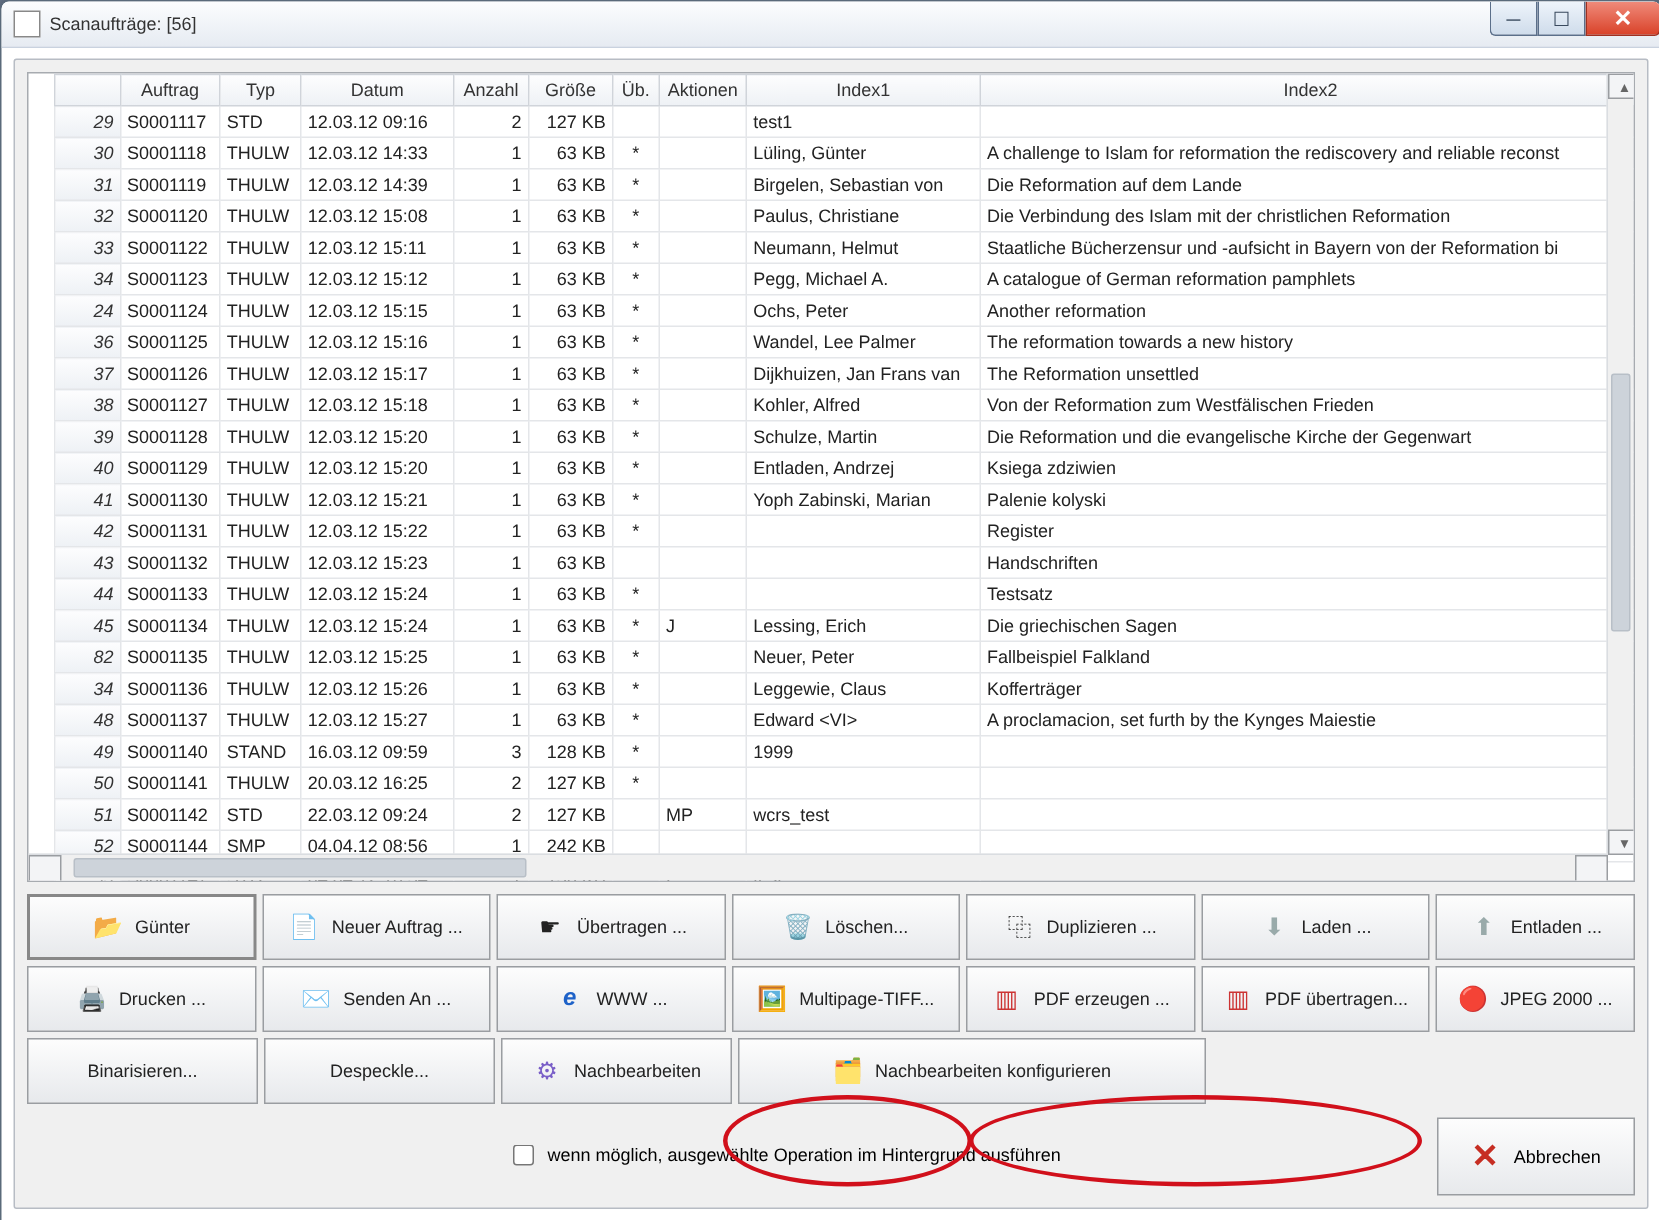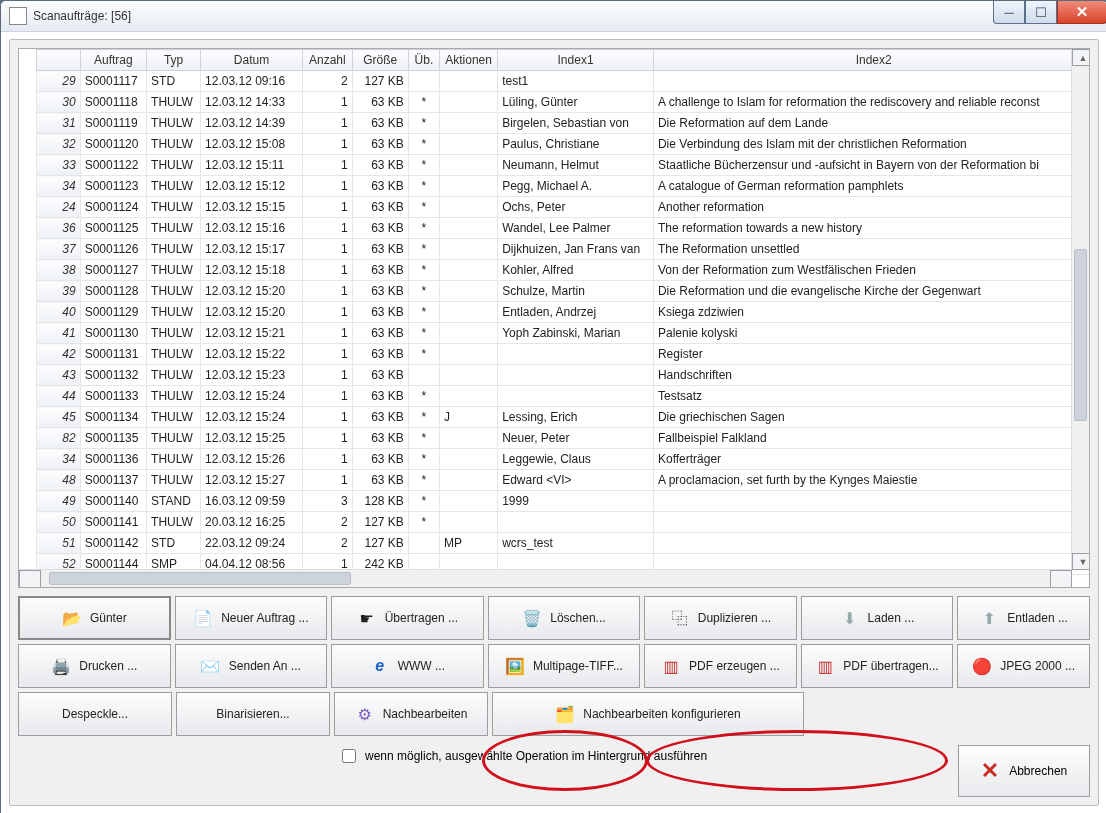--- a/index.html
+++ b/index.html
@@ -30,21 +30,21 @@
   .hscroll .btn{position:absolute;top:0;bottom:0;width:17px;background:#f3f4f6;display:flex;align-items:center;justify-content:center;color:#666;font-size:9px;}
   .hscroll .btn.l{left:0;}
   .hscroll .btn.r{right:0;}
   .buttons{position:absolute;left:8px;right:8px;top:556px;}
   .brow{display:flex;gap:4px;margin-bottom:4px;}
   .btn{height:44px;border:1px solid #9a9da1;background:linear-gradient(#fdfdfd,#e7e9ec);display:flex;align-items:center;justify-content:center;gap:8px;padding:0 10px;color:#222;white-space:nowrap;box-sizing:border-box;}
   .btn .ico{width:20px;height:20px;display:flex;align-items:center;justify-content:center;font-size:16px;}
   .btn.open{border-width:2px;border-color:#888;}
   .w1{width:154px;} .w2{width:154px;} .w3{width:154px;} .w4{width:154px;} .w5{width:154px;} .w6{width:154px;} .w7{width:134px;}
   .wide{width:312px;}
-  .checkrow{margin-top:10px;display:flex;align-items:center;gap:6px;justify-content:flex-start;padding-left:320px;}
+  .checkrow{margin-top:24px;display:flex;align-items:center;gap:6px;justify-content:flex-start;padding-left:320px;}
   .checkrow input{width:14px;height:14px;}
   .cancel{position:absolute;right:8px;bottom:8px;width:130px;height:50px;border:1px solid #9a9da1;background:linear-gradient(#fdfdfd,#e7e9ec);display:flex;align-items:center;justify-content:center;gap:10px;}
   .cancel .x{color:#c62e23;font-size:22px;font-weight:bold;}
   .ellipse{position:absolute;border:3px solid #d1101b;border-radius:50%;pointer-events:none;}
   .e1{left:472px;top:690px;width:160px;height:55px;}
   .e2{left:636px;top:690px;width:296px;height:55px;}
 </style>
 </head>
 <body>
 
@@ -485,25 +485,25 @@
         <div class="btn w6">
             <span class="ico" style="color:#c33;">▥</span>
             <span>PDF übertragen...</span>
           </div>
         <div class="btn w7">
             <span class="ico">🔴</span>
             <span>JPEG 2000 ...</span>
           </div>
       </div>
       <div class="brow">
+        <div class="btn w1">
+            <span>Binarisieren...</span>
+          </div>
         <div class="btn w2">
             <span>Despeckle...</span>
-          </div>
-        <div class="btn w1">
-            <span>Binarisieren...</span>
           </div>
         <div class="btn w4">
             <span class="ico" style="color:#7a5fc8;">⚙</span>
             <span>Nachbearbeiten</span>
           </div>
         <div class="btn wide">
             <span class="ico">🗂️</span>
             <span>Nachbearbeiten konfigurieren</span>
           </div>
       </div>

